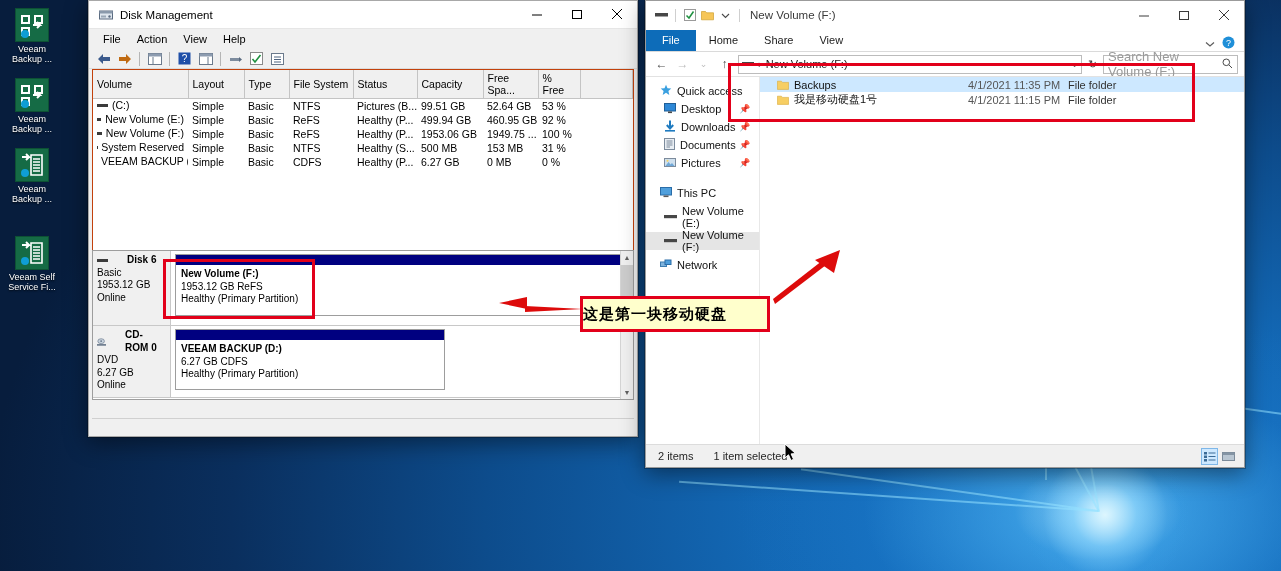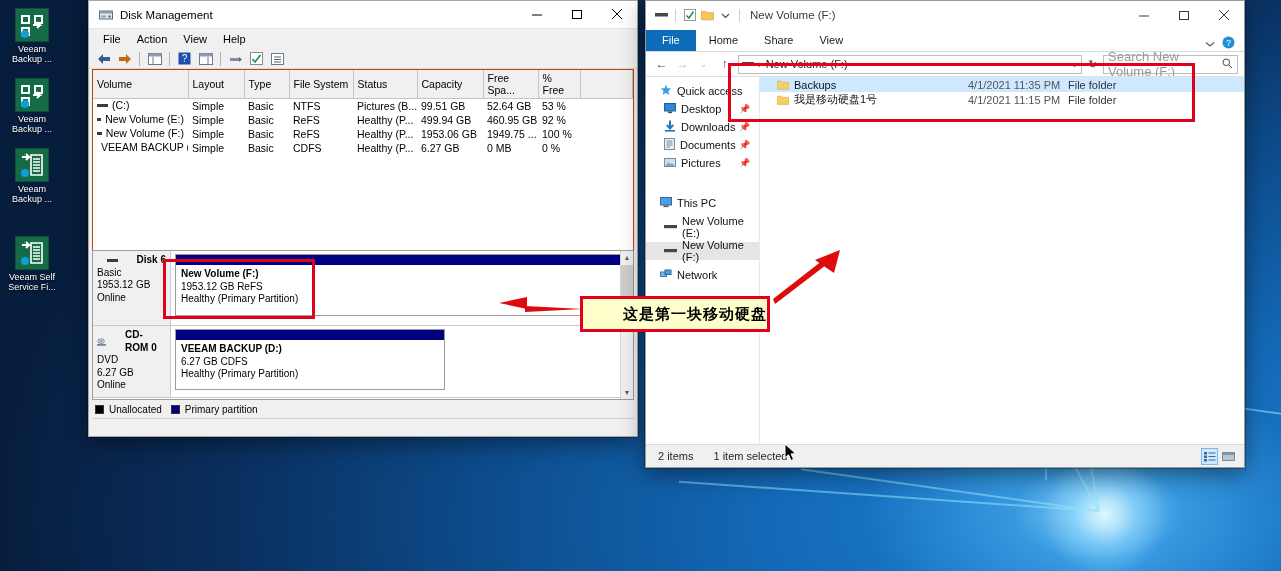--- a/index.html
+++ b/index.html
@@ -58,21 +58,21 @@
   #dm table.vols th {
     background:#f0f0f0; border-right:1px solid #c4c4c4; border-bottom:1px solid #c4c4c4;
     text-align:left; font-weight:normal; padding:2px 4px; height:16px; color:#000;
   }
   #dm table.vols td { padding:1px 4px; height:12.4px; color:#000; white-space:nowrap; overflow:hidden; }
   #dm table.vols td.volname { display:flex; align-items:center; gap:4px; }
 
   #dm .graphpane { position:absolute; left:3px; top:249px; width:542px; height:150px; background:#fff; border:1px solid #9d9d9d; overflow:hidden;}
   .diskrow { display:flex; border-bottom:1px solid #c8c8c8; }
   .diskhead { width:78px; flex:none; background:#f0f0f0; border-right:1px solid #c8c8c8; padding:3px 4px; font-size:10px; line-height:12.5px; color:#000; }
-  .diskhead .dn { font-weight:bold; display:flex; align-items:center; gap:19px;justify-content:flex-end; }
+  .diskhead .dn { font-weight:bold; display:flex; align-items:center; gap:19px; }
   .diskbody { flex:1; padding:3px 4px 4px 4px; background:#fff; }
   .partbox { border:1px solid #9d9d9d; background:#fff; }
   .partbar { height:10px; background:#000080; }
   .partinfo { padding:3px 5px 5px 5px; font-size:10px; line-height:12.5px; color:#000; }
   .partinfo .p1 { font-weight:bold; }
 
   #dm .legend { position:absolute; left:3px; top:401px; width:542px; height:15px; display:flex; align-items:center; gap:5px; font-size:10px; padding-left:3px; }
   .sw { width:9px; height:9px; display:inline-block; border:1px solid #333; }
   #dm .statusbar { position:absolute; left:3px; bottom:3px; width:542px; height:15px; background:#f0f0f0; border-top:1px solid #d0d0d0; }
 
@@ -125,21 +125,21 @@
   #fx .statusbar { position:absolute; left:0; right:0; bottom:0; height:23px; background:#f0f0f0; border-top:1px solid #dcdcdc; display:flex; align-items:center; font-size:11px; color:#262626; }
   #fx .statusbar .si { padding-left:12px; }
   #fx .vtoggles { margin-left:auto; display:flex; gap:2px; padding-right:7px; }
   .vtog { width:17px; height:17px; display:flex; align-items:center; justify-content:center; }
   .vtog.on { background:#cde8ff; border:1px solid #7fb7e8; }
 
   
   .redbox { position:absolute; border:3px solid #e2001a; pointer-events:none; }
   .callout {
     position:absolute; background:#ffffcc; border:3px solid #e2001a;
-    display:flex; align-items:center; justify-content:flex-end;
+    display:flex; align-items:center; justify-content:flex-start;
     font-size:15px; font-weight:bold; color:#000; letter-spacing:1px;
     font-family:"DejaVu Sans", sans-serif;
   }
   .arrow { position:absolute; pointer-events:none; }
   #cursor { position:absolute; left:784px; top:443px; pointer-events:none; }
 </style>
 </head>
 <body>
 
 <div id="desktop">
@@ -377,20 +377,36 @@
           <td>Basic</td>
           <td>ReFS</td>
           <td>Healthy (P...</td>
           <td>1953.06 GB</td>
           <td>1949.75 ...</td>
           <td>100 %</td>
           <td></td>
         </tr>
         <tr>
           <td class="volname">
+            <svg width="11" height="9">
+                <rect x="0" y="3" width="11" height="3" fill="#3b3b3b"></rect>
+              </svg>
+            <span>System Reserved</span>
+          </td>
+          <td>Simple</td>
+          <td>Basic</td>
+          <td>NTFS</td>
+          <td>Healthy (S...</td>
+          <td>500 MB</td>
+          <td>153 MB</td>
+          <td>31 %</td>
+          <td></td>
+        </tr>
+        <tr>
+          <td class="volname">
             <svg width="11" height="10" viewBox="0 0 11 10">
                 <ellipse cx="5" cy="4" rx="4" ry="3" fill="#c9d3dd" stroke="#5a6b80" stroke-width=".7"></ellipse>
                 <circle cx="5" cy="4" r="1" fill="#5a6b80"></circle>
                 <rect x="0" y="7.5" width="11" height="2" fill="#6b7a8c"></rect>
               </svg>
             <span>VEEAM BACKUP (...</span>
           </td>
           <td>Simple</td>
           <td>Basic</td>
           <td>CDFS</td>
@@ -456,26 +472,20 @@
       </div>
     </div>
 
     <div class="vscroll">
       <div class="arrowup">▲</div>
       <div class="thumb"></div>
       <div class="arrowdn">▼</div>
     </div>
   </div>
 
-  <div class="legend">
-    <span class="sw" style="background:#000000;"></span>
-    <span>Unallocated</span>
-    <span class="sw" style="background:#000080; margin-left:4px;"></span>
-    <span>Primary partition</span>
-  </div>
 
   <div class="statusbar"></div>
 </div>
 
 <div class="win" id="fx">
 
   <div class="titlebar">
     <div class="qat">
       <span class="qi">
         <svg width="13" height="10">
@@ -611,21 +621,21 @@
       </div>
       <div class="navitem l2">
         <span><svg width="12" height="11" viewBox="0 0 12 11">
               <rect x="0.5" y="1.5" width="11" height="8" fill="#cfe0ee" stroke="#7c8b9c"></rect>
               <path d="M1.5 9 L4.5 5 L6.5 7.5 L8 6 L10.5 9 Z" fill="#6fa8d8"></path>
               <circle cx="3.5" cy="3.8" r="1" fill="#f4d35e"></circle>
             </svg></span>
         <span>Pictures</span>
         <span class="pin">📌</span>
       </div>
-      <div class="navitem l1" style="margin-top:22px;">
+      <div class="navitem l1" style="margin-top:12px;">
         <span><svg width="12" height="11" viewBox="0 0 12 11">
               <rect x="0.5" y="0.5" width="11" height="7.5" fill="#4f9fdc" stroke="#2a6da8"></rect>
               <rect x="3.5" y="8.5" width="5" height="1.6" fill="#5a5a5a"></rect>
             </svg></span>
         <span>This PC</span>
       </div>
       <div class="navitem l2" style="margin-top:6px;">
         <span><svg width="13" height="9">
               <rect x="0" y="3" width="13" height="3.2" fill="#474747"></rect>
             </svg></span>

